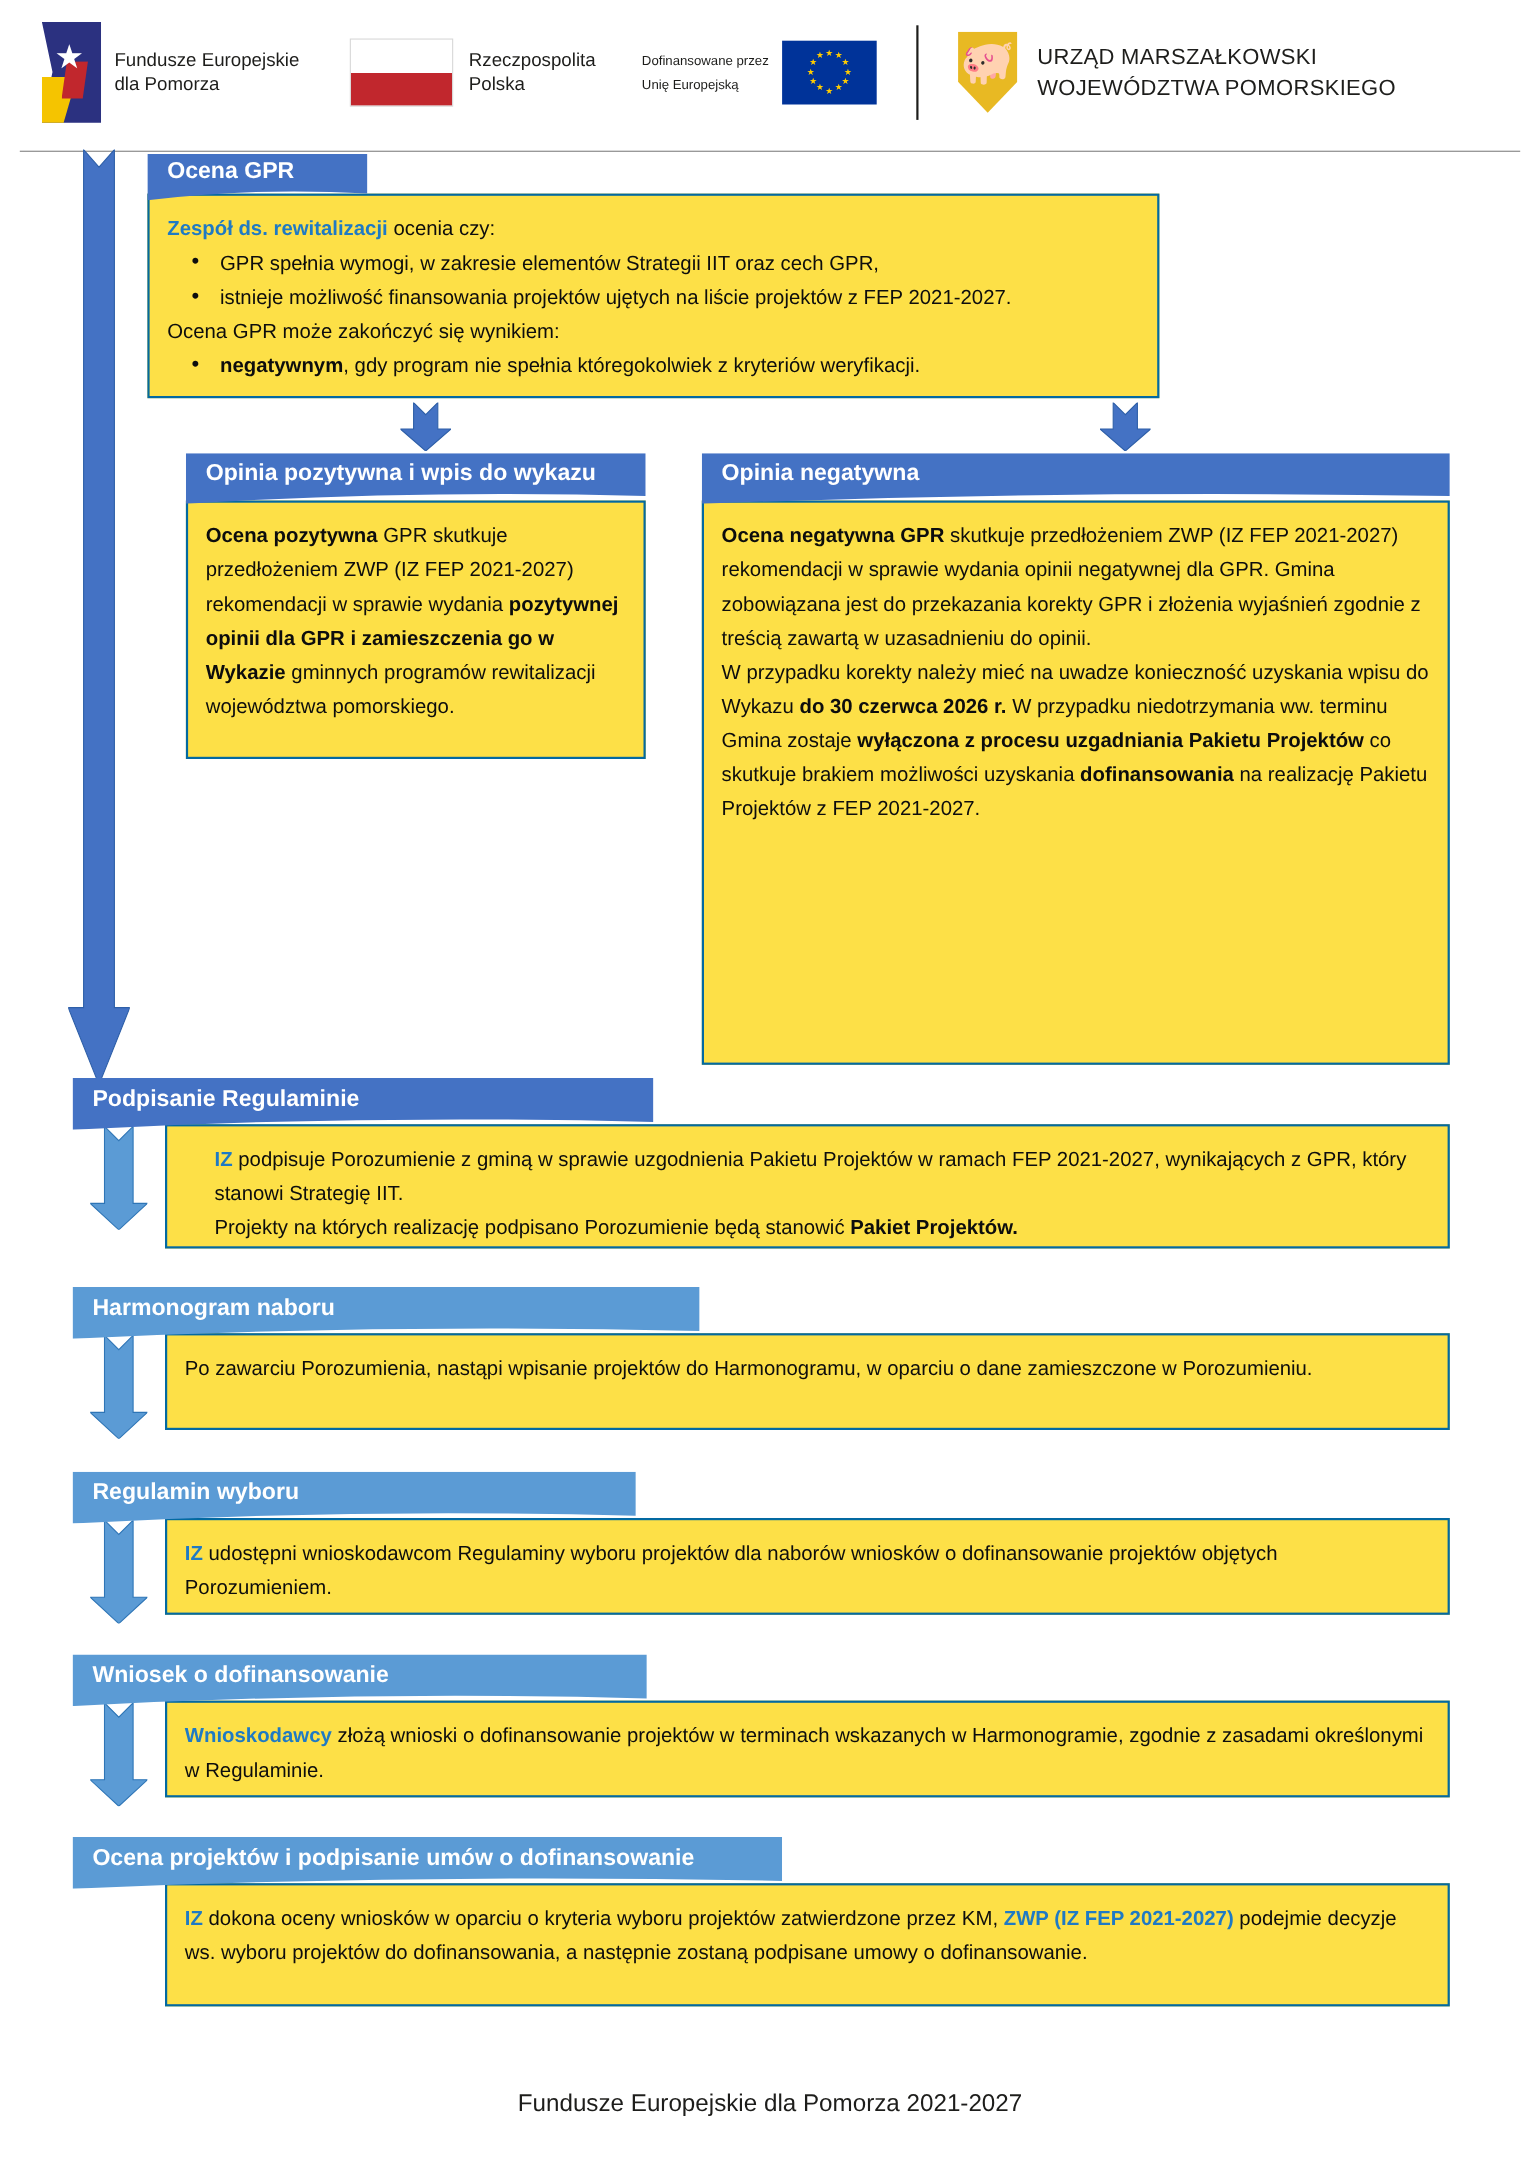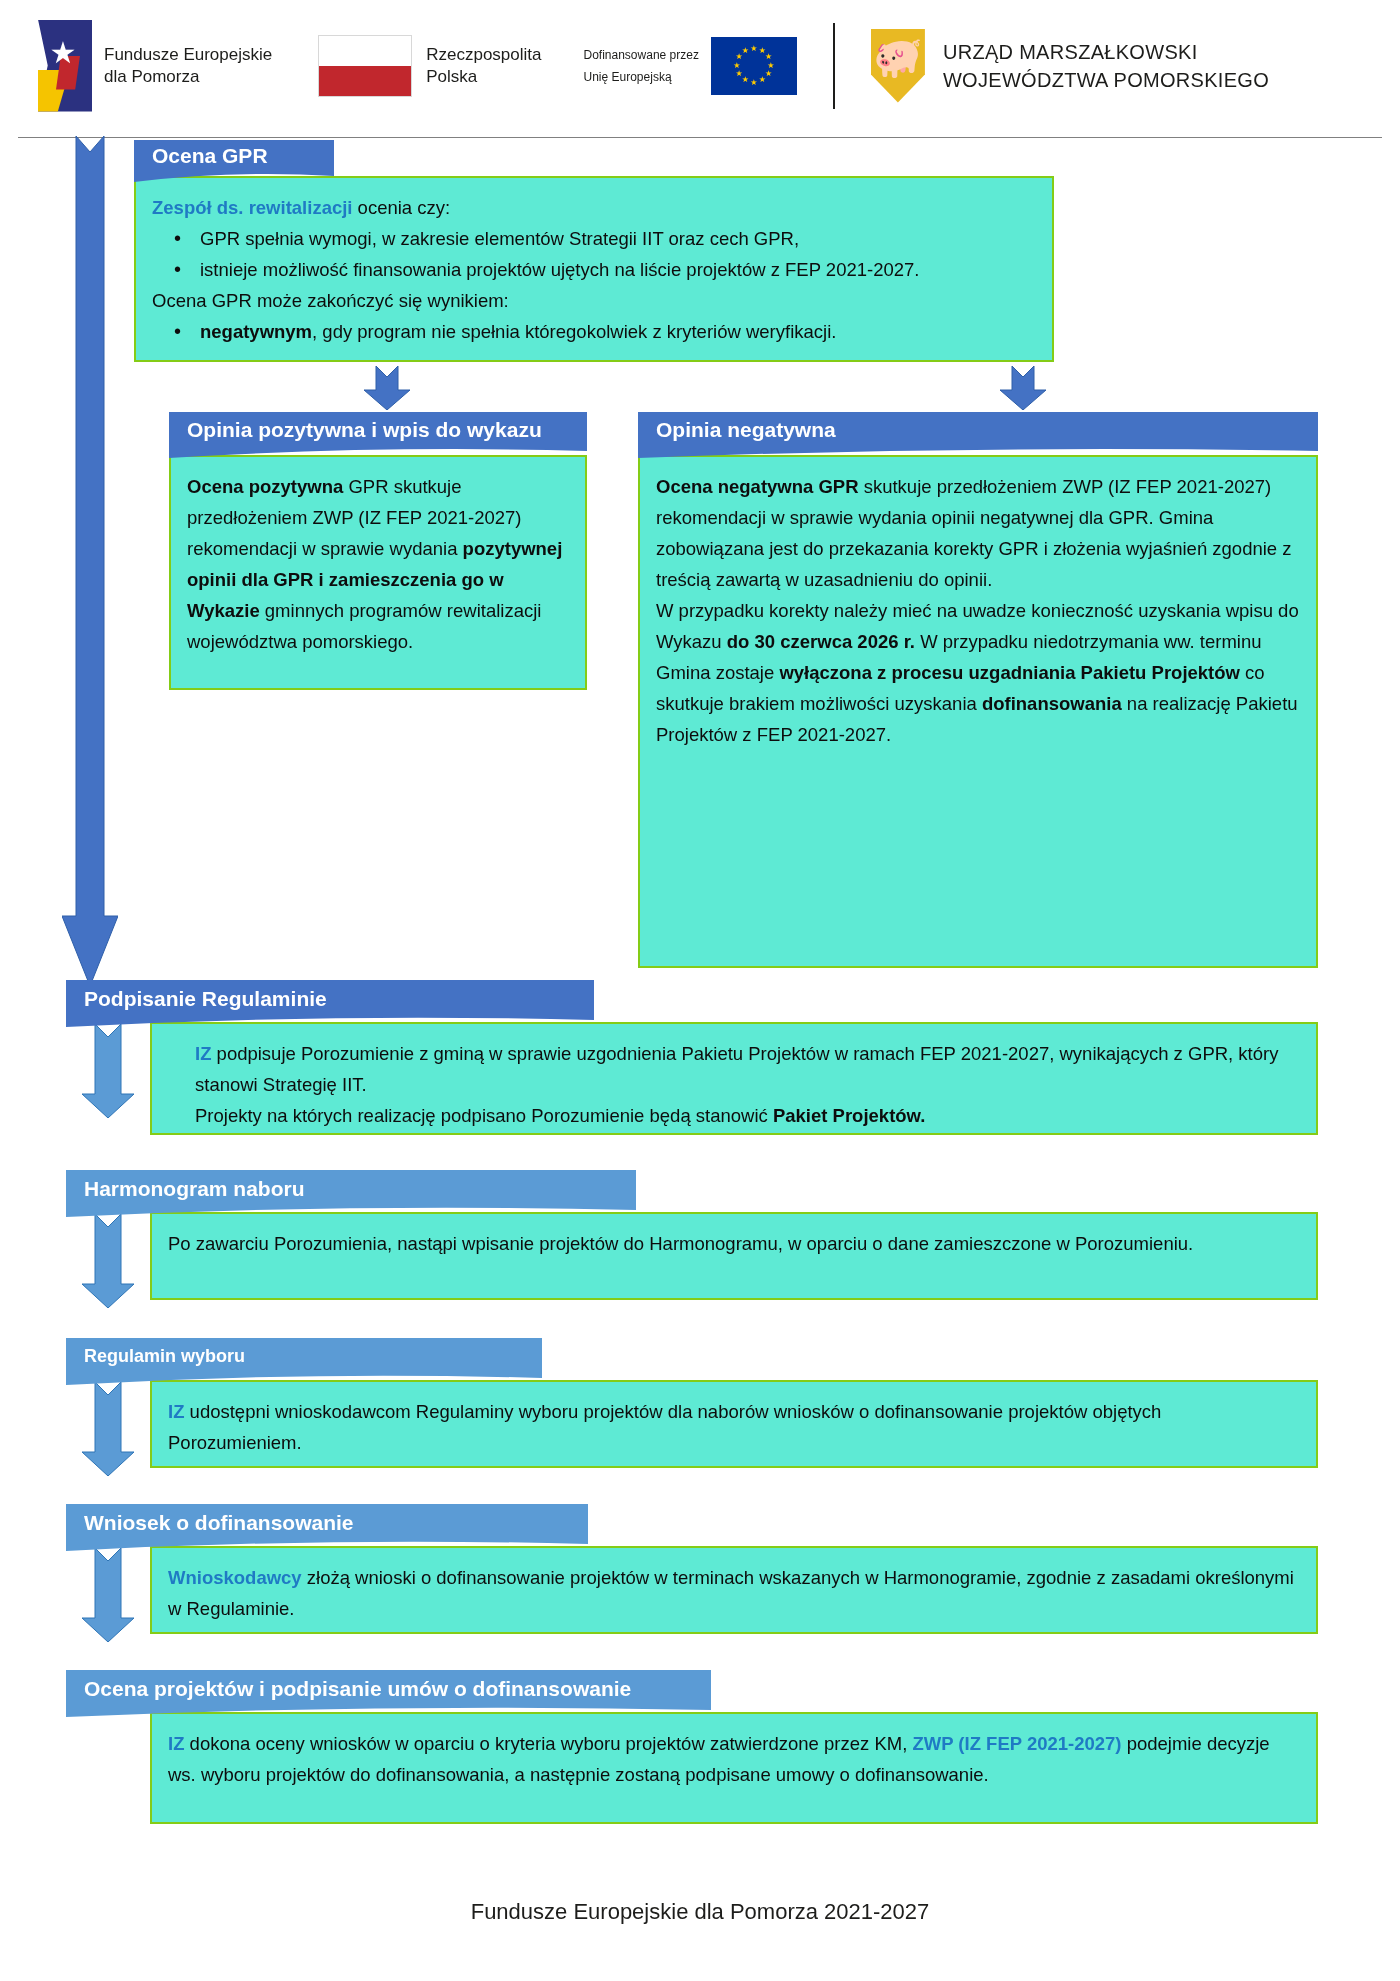--- a/index.html
+++ b/index.html
@@ -97,22 +97,22 @@
     position:absolute;left:0;top:0;width:100%;height:100%;
   }
   .banner .bnr-label{
     position:relative;z-index:2;
     padding-left:18px;
     padding-bottom:10px;
   }
 
   .tbox{
     position:absolute;
-    border:2px solid #84cc16;
-    background:#5eead4;
+    border:2px solid #0369a1;
+    background:#fde047;
     box-sizing:border-box;
     z-index:2;
   }
   .tbox .inner{
     padding:14px 16px 10px 16px;
     font-size:18.5px;
     line-height:31px;
   }
   .blue{color:#1F7AC4;font-weight:bold;}
   b{font-weight:bold;}
@@ -259,21 +259,21 @@
     </svg>
     <span class="bnr-label">Harmonogram naboru</span>
   </div>
   <svg class="arrow-down" style="left:82px;top:1214px;" width="52" height="94" viewBox="0 0 52 94">
     <polygon points="13,0 26,13 39,0 39,70 52,70 26,94 0,70 13,70" fill="#5B9BD5" stroke="#2E75B6" stroke-width="1"></polygon>
   </svg>
   <div class="tbox" style="left:150px;top:1212px;width:1168px;height:88px;">
     <div class="inner">Po zawarciu Porozumienia, nastąpi wpisanie projektów do Harmonogramu, w oparciu o dane zamieszczone w Porozumieniu.</div>
   </div>
 
-  <div class="banner" style="left:66px;top:1338px;width:476px;height:47px;font-size:18px;">
+  <div class="banner" style="left:66px;top:1338px;width:512px;height:47px;font-size:21px;">
     <svg class="bnr-bg" viewBox="0 0 520 47" preserveAspectRatio="none">
       <path d="M0,0 H520 V40 Q260,33 0,47 Z" fill="#5B9BD5"></path>
     </svg>
     <span class="bnr-label">Regulamin wyboru</span>
   </div>
   <svg class="arrow-down" style="left:82px;top:1382px;" width="52" height="94" viewBox="0 0 52 94">
     <polygon points="13,0 26,13 39,0 39,70 52,70 26,94 0,70 13,70" fill="#5B9BD5" stroke="#2E75B6" stroke-width="1"></polygon>
   </svg>
   <div class="tbox" style="left:150px;top:1380px;width:1168px;height:88px;">
     <div class="inner"><span class="blue">IZ</span> udostępni wnioskodawcom Regulaminy wyboru projektów dla naborów wniosków o dofinansowanie projektów objętych Porozumieniem.</div>

